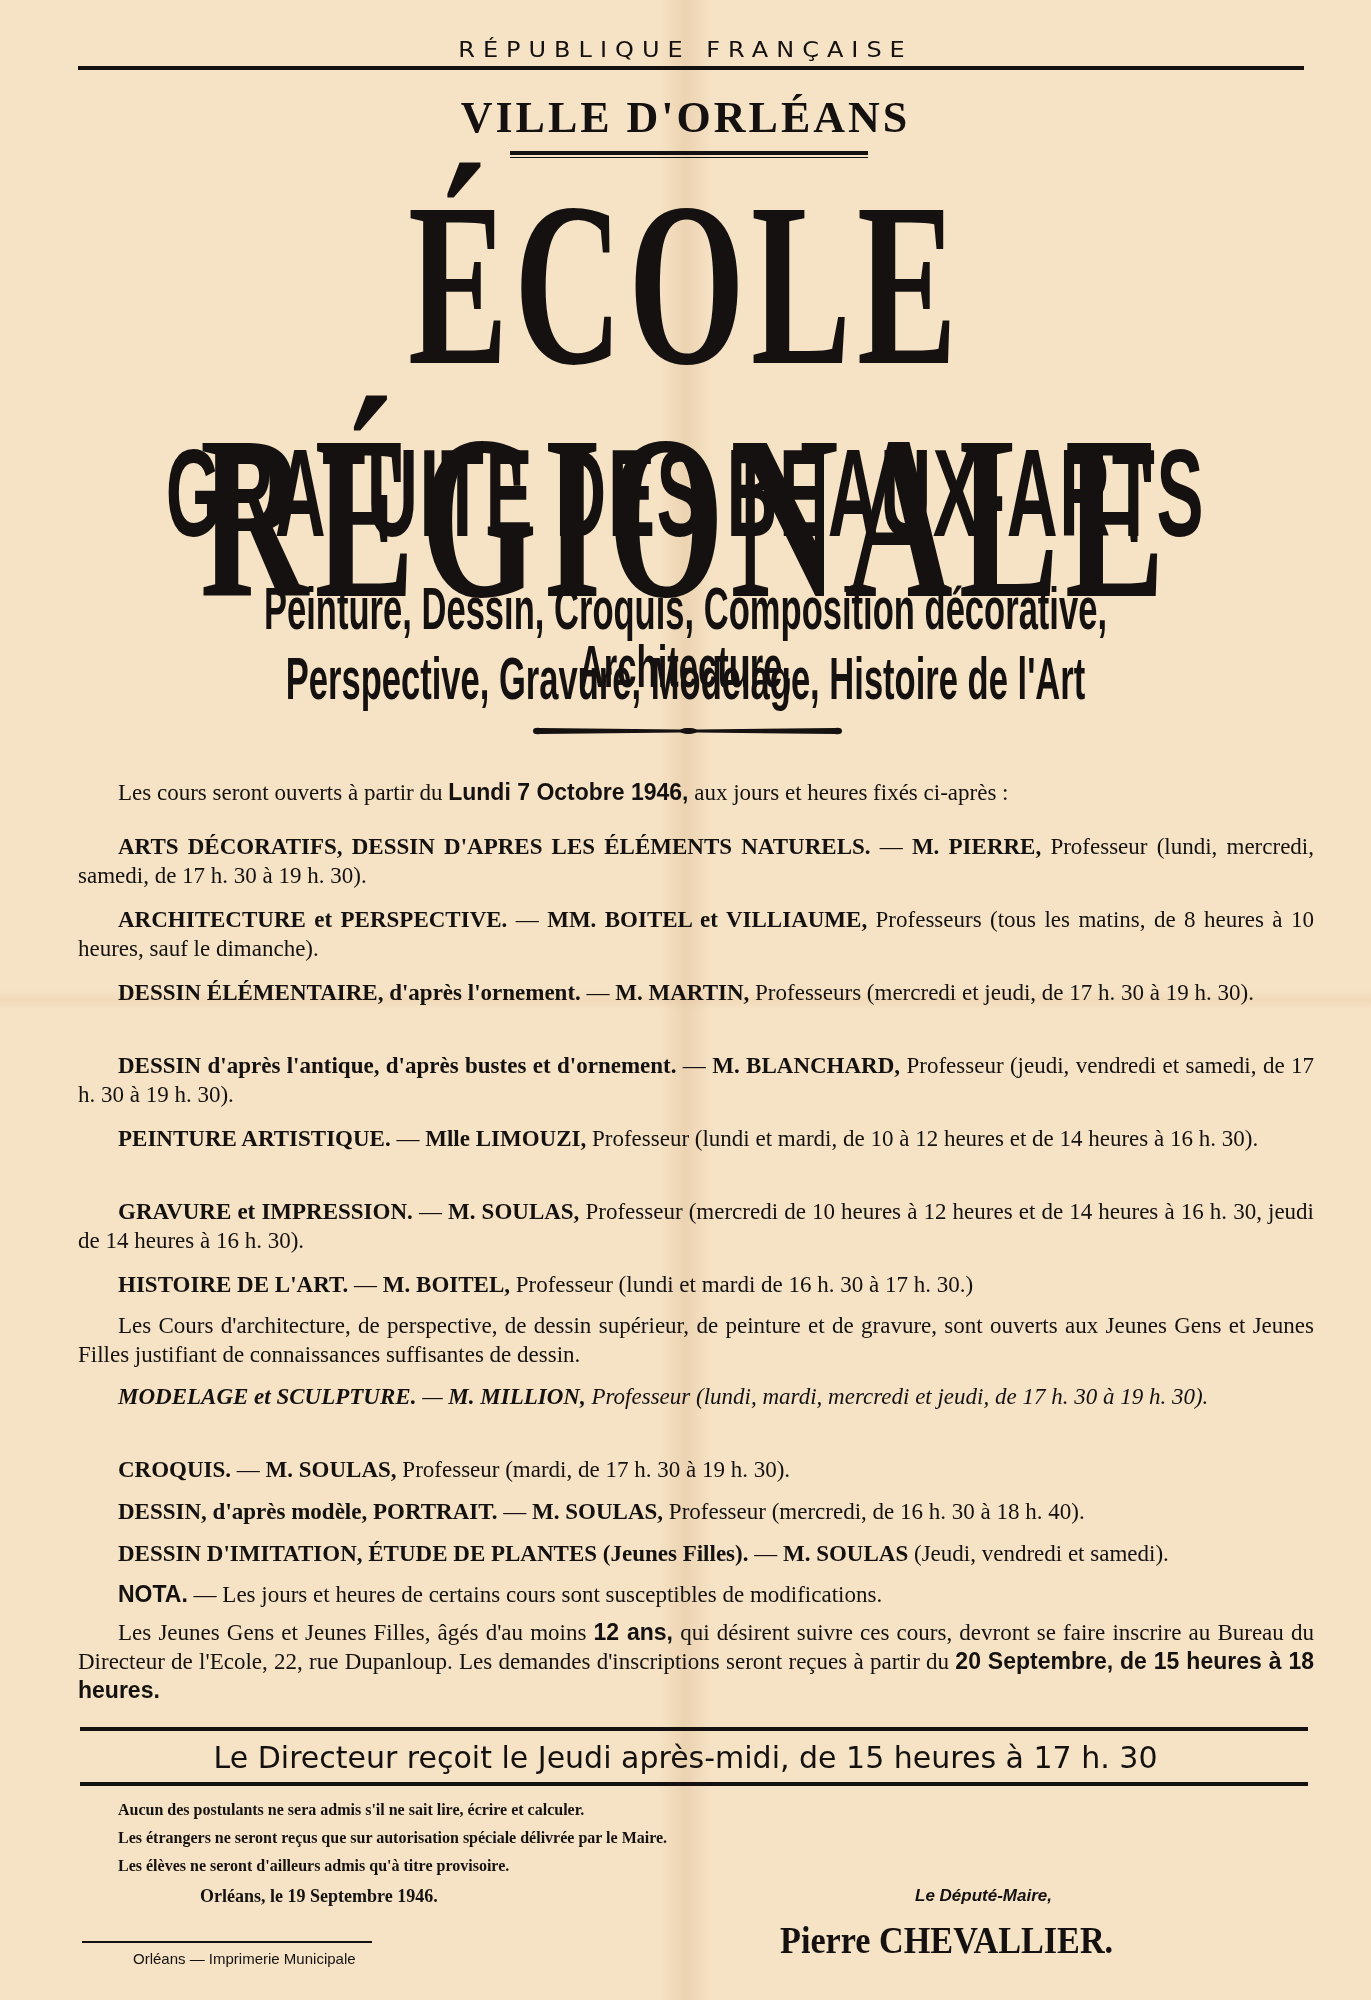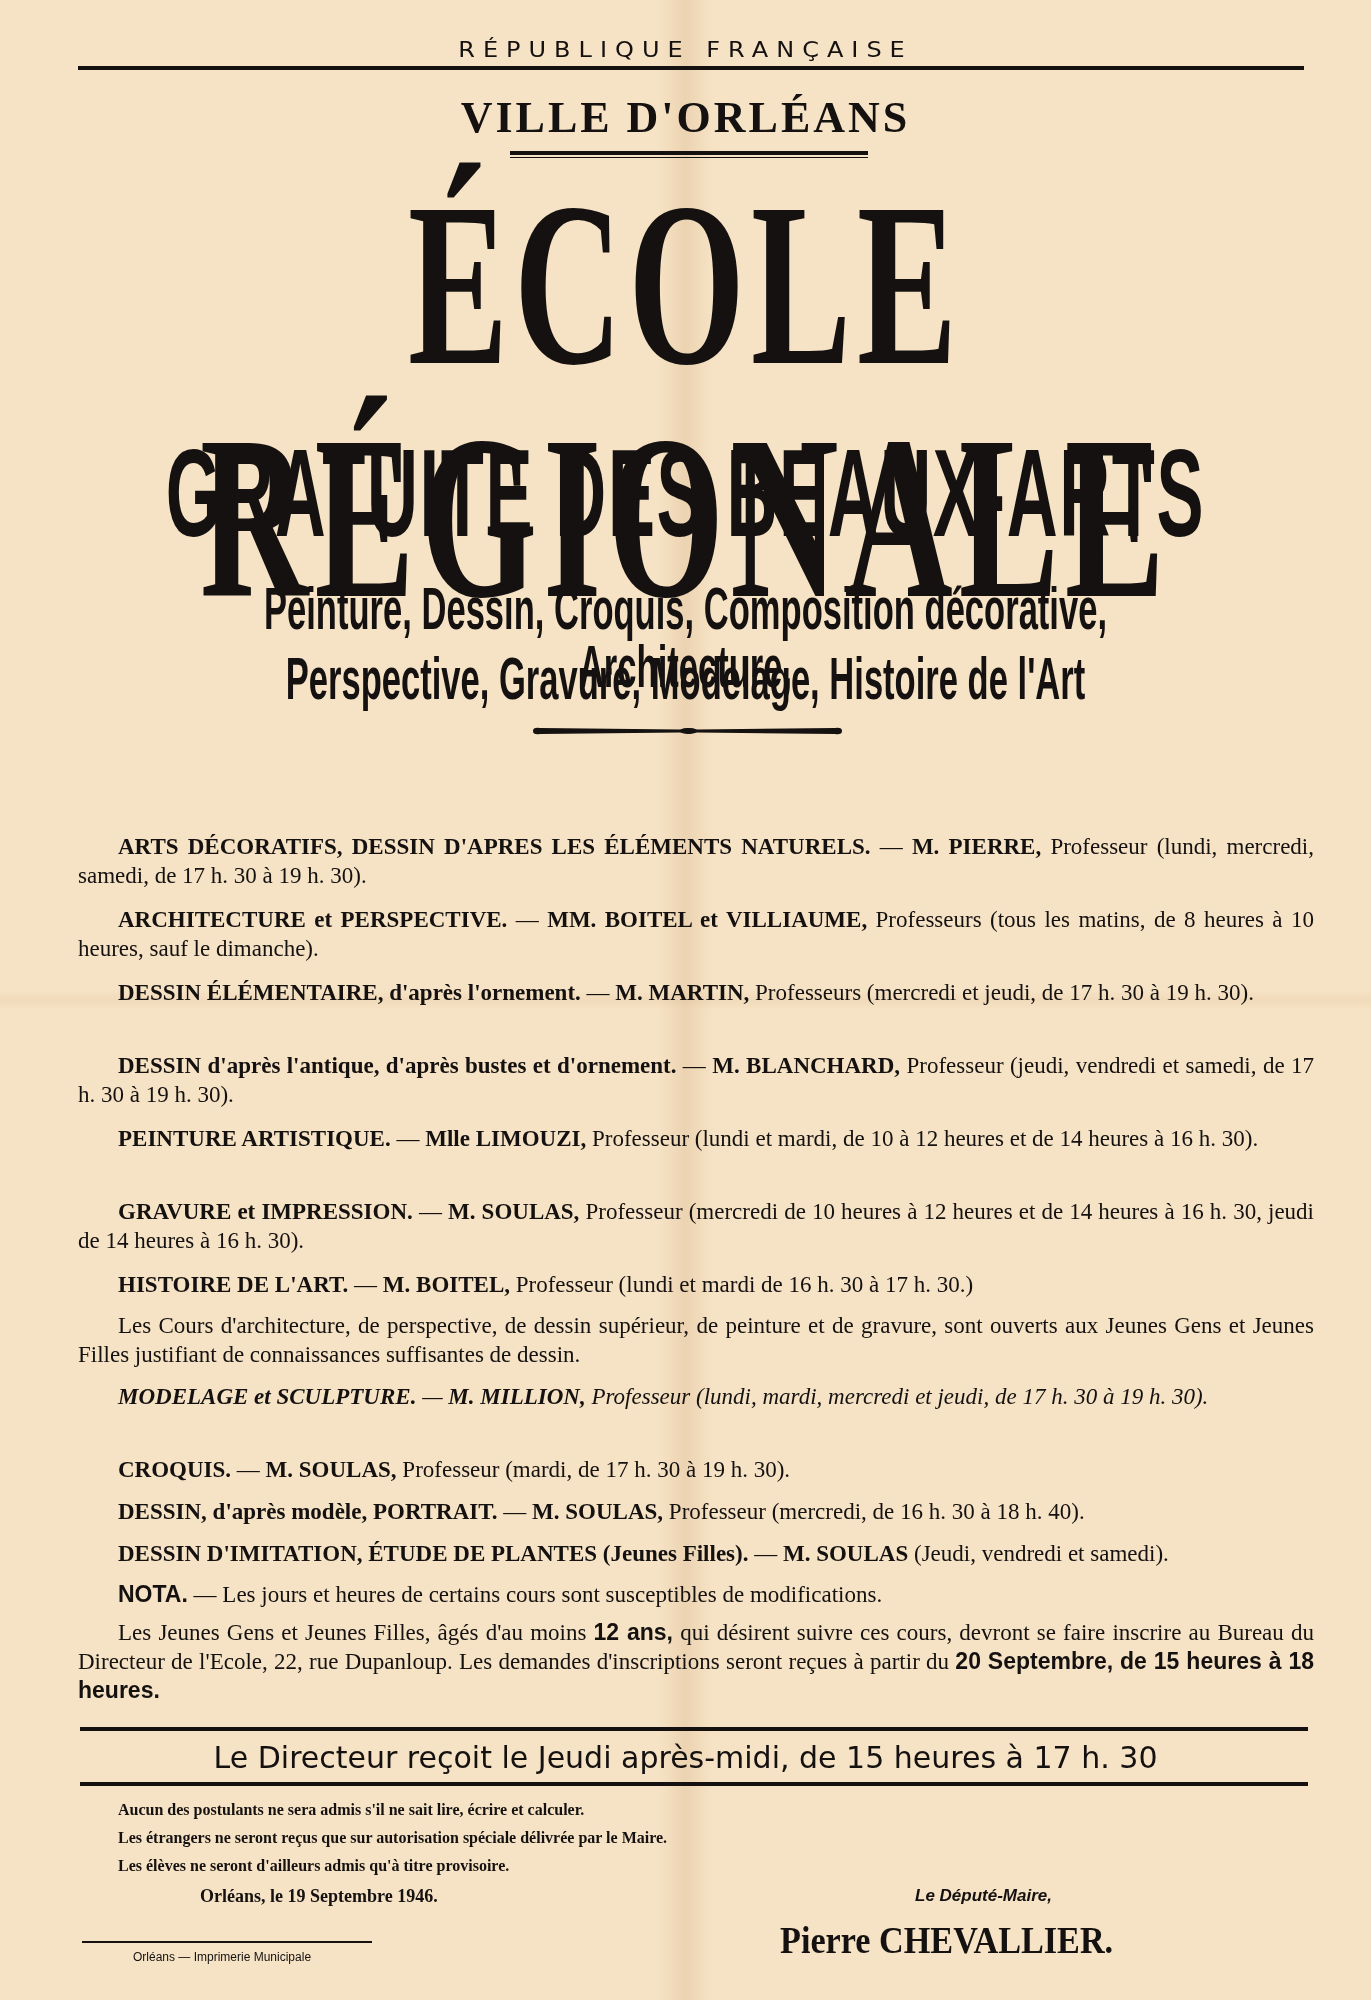--- a/index.html
+++ b/index.html
@@ -77,21 +77,21 @@
     position: absolute; top: 1886px; left: 915px;
     font-family: Liberation Sans, sans-serif; font-style: italic; font-weight: bold; font-size: 17px;
   }
   .signature {
     position: absolute; top: 1918px; left: 780px;
     font-family: "Liberation Serif", serif; font-weight: bold; font-size: 38px;
     transform: scaleX(0.9); transform-origin: left center;
   }
   .imprimerie {
     position: absolute; top: 1950px; left: 133px;
-    font-family: "Liberation Sans", sans-serif; font-size: 12px;
+    font-family: "Liberation Sans", sans-serif; font-size: 15px;
   }
 </style>
 </head>
 <body>
 
 <div class="poster">
 
   <div class="rf">RÉPUBLIQUE FRANÇAISE</div>
   <div class="rule" style="top:66px; left:78px; width:1226px; height:4px;"></div>
 
@@ -103,20 +103,23 @@
   <div class="gratuite">GRATUITE DES BEAUX-ARTS</div>
 
   <div class="subjects s1">Peinture, Dessin, Croquis, Composition décorative, Architecture,</div>
   <div class="subjects s2">Perspective, Gravure, Modelage, Histoire de l'Art</div>
 
   <svg class="ornament" viewBox="0 0 315 10">
     <path d="M3 5 Q3 1 10 2 L150 3.5 Q160 0 167 5 Q160 10 150 6.5 L10 8 Q3 9 3 5 Z" fill="#141110"></path>
     <path d="M312 5 Q312 1 305 2 L167 3.5 Q157 0 150 5 Q157 10 167 6.5 L305 8 Q312 9 312 5 Z" fill="#141110"></path>
   </svg>
 
+  <div class="body-text intro">
+    <span>Les cours seront ouverts à partir du </span><span class="bsans">Lundi 7 Octobre 1946,</span><span> aux jours et heures fixés ci-après :</span>
+  </div>
 
   <div class="body-text para" style="top:832px;">
     <span class="cap">ARTS DÉCORATIFS, DESSIN D'APRES LES ÉLÉMENTS NATURELS.</span> — <span class="cap">M. PIERRE,</span><span> Professeur (lundi, mercredi, samedi, de 17 h. 30 à 19 h. 30).</span>
   </div>
   <div class="body-text para" style="top:905px;">
     <span class="cap">ARCHITECTURE et PERSPECTIVE.</span> — <span class="cap">MM. BOITEL et VILLIAUME,</span><span> Professeurs (tous les matins, de 8 heures à 10 heures, sauf le dimanche).</span>
   </div>
   <div class="body-text para" style="top:978px;">
     <span class="cap">DESSIN ÉLÉMENTAIRE, d'après l'ornement.</span> — <span class="cap">M. MARTIN,</span><span> Professeurs (mercredi et jeudi, de 17 h. 30 à 19 h. 30).</span>
   </div>

